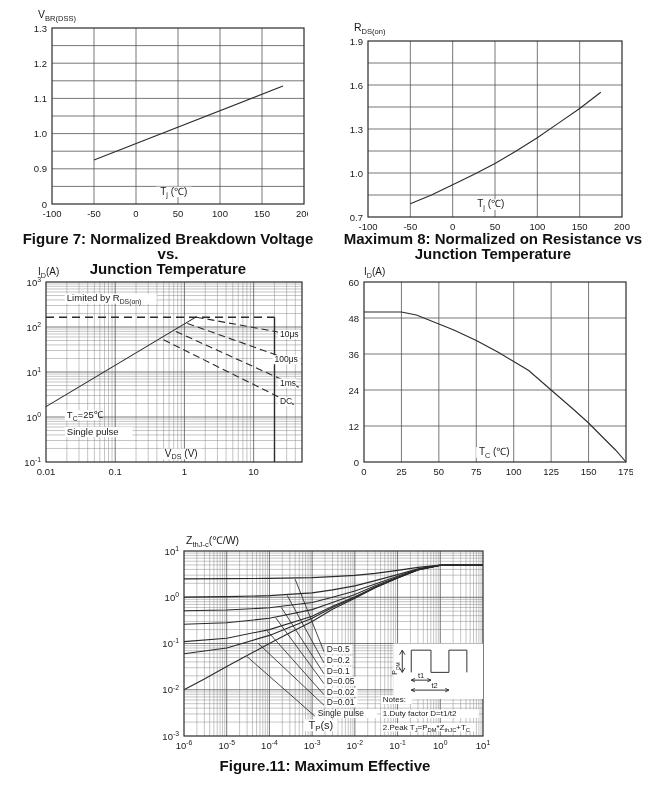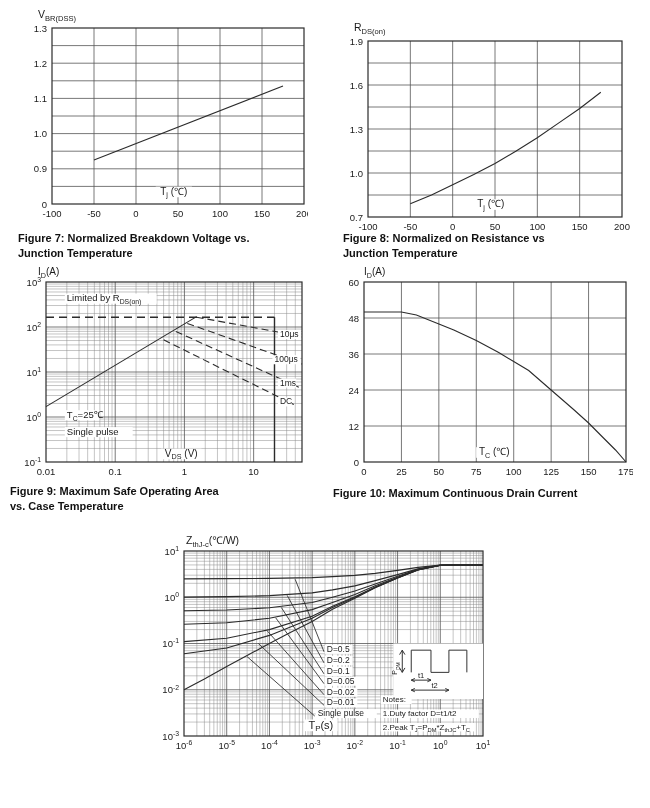--- a/index.html
+++ b/index.html
@@ -1,19 +1,19 @@
 <!DOCTYPE html>
 <html><head>
 <meta charset="utf-8">
 <style>
   html,body{margin:0;padding:0;background:#fff;}
   body{width:650px;height:808px;position:relative;font-family:"Liberation Sans",sans-serif;}
   .page{position:absolute;left:0;top:0;width:607px;height:808px;background:#ffffff;}
   .chart{position:absolute;}
-  .cap{position:absolute;text-align:left;font-weight:700;font-size:11px;line-height:15px;color:#111;}
+  .cap{position:absolute;text-align:center;font-weight:700;font-size:15px;line-height:15px;color:#111;}
   #c0{left:8px;top:6px;}   #c1{left:330px;top:19px;}
   #cap0{left:18px;top:231px;width:300px;} #cap1{left:343px;top:231px;width:300px;}
   #c2{left:2px;top:266px;} #c3{left:328px;top:266px;}
   #cap2{left:10px;top:484px;width:300px;} #cap3{left:333px;top:486px;width:310px;}
   #c4{left:122px;top:534px;} #cap4{left:0px;top:758px;width:650px;}
 </style>
 </head>
 <body>
 
 <div class="page">
@@ -80,21 +80,21 @@
         <text x="33" y="157.5" text-anchor="end" font-size="9.5" fill="#1a1a1a" font-family="&quot;Liberation Sans&quot;,sans-serif"><tspan dy="0" font-size="9.5">1.0</tspan></text>
         <text x="33" y="113.49999999999999" text-anchor="end" font-size="9.5" fill="#1a1a1a" font-family="&quot;Liberation Sans&quot;,sans-serif"><tspan dy="0" font-size="9.5">1.3</tspan></text>
         <text x="33" y="69.49999999999997" text-anchor="end" font-size="9.5" fill="#1a1a1a" font-family="&quot;Liberation Sans&quot;,sans-serif"><tspan dy="0" font-size="9.5">1.6</tspan></text>
         <text x="33" y="25.5" text-anchor="end" font-size="9.5" fill="#1a1a1a" font-family="&quot;Liberation Sans&quot;,sans-serif"><tspan dy="0" font-size="9.5">1.9</tspan></text>
       </svg></div>
   <div class="cap" id="cap0">
     <div>Figure 7: Normalized Breakdown Voltage vs.</div>
     <div>Junction Temperature</div>
   </div>
   <div class="cap" id="cap1">
-    <div>Figure 8: Normalized on Resistance vs</div>
+    <div>Maximum 8: Normalized on Resistance vs</div>
     <div>Junction Temperature</div>
   </div>
   <div class="chart" id="c2"><svg width="312" height="218">
         <line x1="64.83382098250144" x2="64.83382098250144" y1="16" y2="196" stroke="#8a8a8a" stroke-width="0.5"></line>
         <line x1="77.02082500400238" x2="77.02082500400238" y1="16" y2="196" stroke="#8a8a8a" stroke-width="0.5"></line>
         <line x1="85.66764196500289" x2="85.66764196500289" y1="16" y2="196" stroke="#8a8a8a" stroke-width="0.5"></line>
         <line x1="92.37463426312391" x2="92.37463426312391" y1="16" y2="196" stroke="#8a8a8a" stroke-width="0.5"></line>
         <line x1="97.85464598650381" x2="97.85464598650381" y1="16" y2="196" stroke="#8a8a8a" stroke-width="0.5"></line>
         <line x1="102.4879298804924" x2="102.4879298804924" y1="16" y2="196" stroke="#8a8a8a" stroke-width="0.5"></line>
         <line x1="106.50146294750431" x2="106.50146294750431" y1="16" y2="196" stroke="#8a8a8a" stroke-width="0.5"></line>
@@ -215,27 +215,20 @@
         <text x="223.14285714285714" y="209" text-anchor="middle" font-size="9.5" fill="#1a1a1a" font-family="&quot;Liberation Sans&quot;,sans-serif"><tspan dy="0" font-size="9.5">125</tspan></text>
         <text x="260.57142857142856" y="209" text-anchor="middle" font-size="9.5" fill="#1a1a1a" font-family="&quot;Liberation Sans&quot;,sans-serif"><tspan dy="0" font-size="9.5">150</tspan></text>
         <text x="298" y="209" text-anchor="middle" font-size="9.5" fill="#1a1a1a" font-family="&quot;Liberation Sans&quot;,sans-serif"><tspan dy="0" font-size="9.5">175</tspan></text>
         <text x="31" y="199.5" text-anchor="end" font-size="9.5" fill="#1a1a1a" font-family="&quot;Liberation Sans&quot;,sans-serif"><tspan dy="0" font-size="9.5">0</tspan></text>
         <text x="31" y="163.5" text-anchor="end" font-size="9.5" fill="#1a1a1a" font-family="&quot;Liberation Sans&quot;,sans-serif"><tspan dy="0" font-size="9.5">12</tspan></text>
         <text x="31" y="127.5" text-anchor="end" font-size="9.5" fill="#1a1a1a" font-family="&quot;Liberation Sans&quot;,sans-serif"><tspan dy="0" font-size="9.5">24</tspan></text>
         <text x="31" y="91.5" text-anchor="end" font-size="9.5" fill="#1a1a1a" font-family="&quot;Liberation Sans&quot;,sans-serif"><tspan dy="0" font-size="9.5">36</tspan></text>
         <text x="31" y="55.5" text-anchor="end" font-size="9.5" fill="#1a1a1a" font-family="&quot;Liberation Sans&quot;,sans-serif"><tspan dy="0" font-size="9.5">48</tspan></text>
         <text x="31" y="19.5" text-anchor="end" font-size="9.5" fill="#1a1a1a" font-family="&quot;Liberation Sans&quot;,sans-serif"><tspan dy="0" font-size="9.5">60</tspan></text>
       </svg></div>
-  <div class="cap" id="cap2">
-    <div>Figure 9: Maximum Safe Operating Area</div>
-    <div>vs. Case Temperature</div>
-  </div>
-  <div class="cap" id="cap3">
-    <div>Figure 10: Maximum Continuous Drain Current</div>
-  </div>
   <div class="chart" id="c4"><svg width="405" height="225">
         <line x1="74.85828124336149" x2="74.85828124336149" y1="17" y2="202" stroke="#8a8a8a" stroke-width="0.5"></line>
         <line x1="82.37989359445416" x2="82.37989359445416" y1="17" y2="202" stroke="#8a8a8a" stroke-width="0.5"></line>
         <line x1="87.71656248672298" x2="87.71656248672298" y1="17" y2="202" stroke="#8a8a8a" stroke-width="0.5"></line>
         <line x1="91.85600447092423" x2="91.85600447092423" y1="17" y2="202" stroke="#8a8a8a" stroke-width="0.5"></line>
         <line x1="95.23817483781565" x2="95.23817483781565" y1="17" y2="202" stroke="#8a8a8a" stroke-width="0.5"></line>
         <line x1="98.09775913775184" x2="98.09775913775184" y1="17" y2="202" stroke="#8a8a8a" stroke-width="0.5"></line>
         <line x1="100.57484373008445" x2="100.57484373008445" y1="17" y2="202" stroke="#8a8a8a" stroke-width="0.5"></line>
         <line x1="102.75978718890832" x2="102.75978718890832" y1="17" y2="202" stroke="#8a8a8a" stroke-width="0.5"></line>
         <line x1="117.5725669576472" x2="117.5725669576472" y1="17" y2="202" stroke="#8a8a8a" stroke-width="0.5"></line>
@@ -387,14 +380,15 @@
         <text x="275.57142857142856" y="215" text-anchor="middle" font-size="9.5" fill="#1a1a1a" font-family="&quot;Liberation Sans&quot;,sans-serif"><tspan dy="0" font-size="9.5">10</tspan><tspan dy="-3.6" font-size="6.84">-1</tspan></text>
         <text x="318.2857142857143" y="215" text-anchor="middle" font-size="9.5" fill="#1a1a1a" font-family="&quot;Liberation Sans&quot;,sans-serif"><tspan dy="0" font-size="9.5">10</tspan><tspan dy="-3.6" font-size="6.84">0</tspan></text>
         <text x="361" y="215" text-anchor="middle" font-size="9.5" fill="#1a1a1a" font-family="&quot;Liberation Sans&quot;,sans-serif"><tspan dy="0" font-size="9.5">10</tspan><tspan dy="-3.6" font-size="6.84">1</tspan></text>
         <text x="57" y="205.5" text-anchor="end" font-size="9.5" fill="#1a1a1a" font-family="&quot;Liberation Sans&quot;,sans-serif"><tspan dy="0" font-size="9.5">10</tspan><tspan dy="-3.6" font-size="6.84">-3</tspan></text>
         <text x="57" y="159.25" text-anchor="end" font-size="9.5" fill="#1a1a1a" font-family="&quot;Liberation Sans&quot;,sans-serif"><tspan dy="0" font-size="9.5">10</tspan><tspan dy="-3.6" font-size="6.84">-2</tspan></text>
         <text x="57" y="113" text-anchor="end" font-size="9.5" fill="#1a1a1a" font-family="&quot;Liberation Sans&quot;,sans-serif"><tspan dy="0" font-size="9.5">10</tspan><tspan dy="-3.6" font-size="6.84">-1</tspan></text>
         <text x="57" y="66.75" text-anchor="end" font-size="9.5" fill="#1a1a1a" font-family="&quot;Liberation Sans&quot;,sans-serif"><tspan dy="0" font-size="9.5">10</tspan><tspan dy="-3.6" font-size="6.84">0</tspan></text>
         <text x="57" y="20.5" text-anchor="end" font-size="9.5" fill="#1a1a1a" font-family="&quot;Liberation Sans&quot;,sans-serif"><tspan dy="0" font-size="9.5">10</tspan><tspan dy="-3.6" font-size="6.84">1</tspan></text>
       </svg></div>
   <div class="cap" id="cap4">
+    <div>Figure.11: Maximum Effective</div>
   </div>
 </div>
 
 </body></html>

